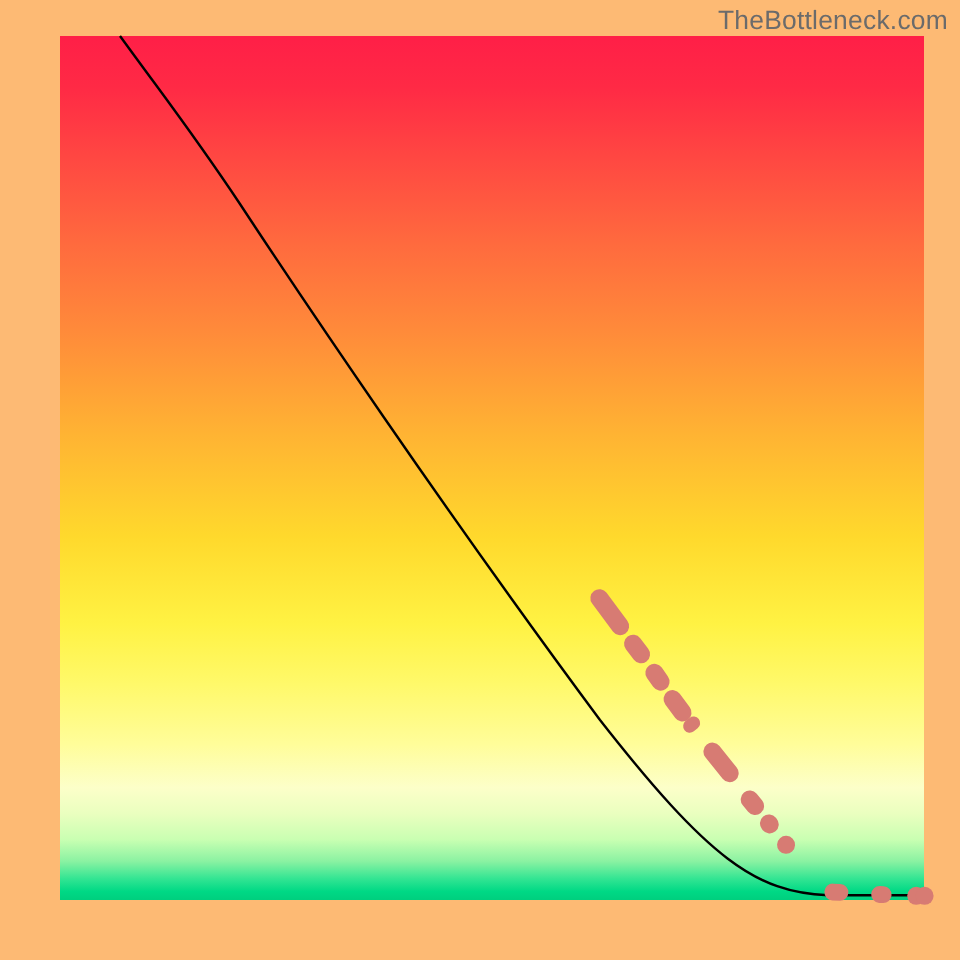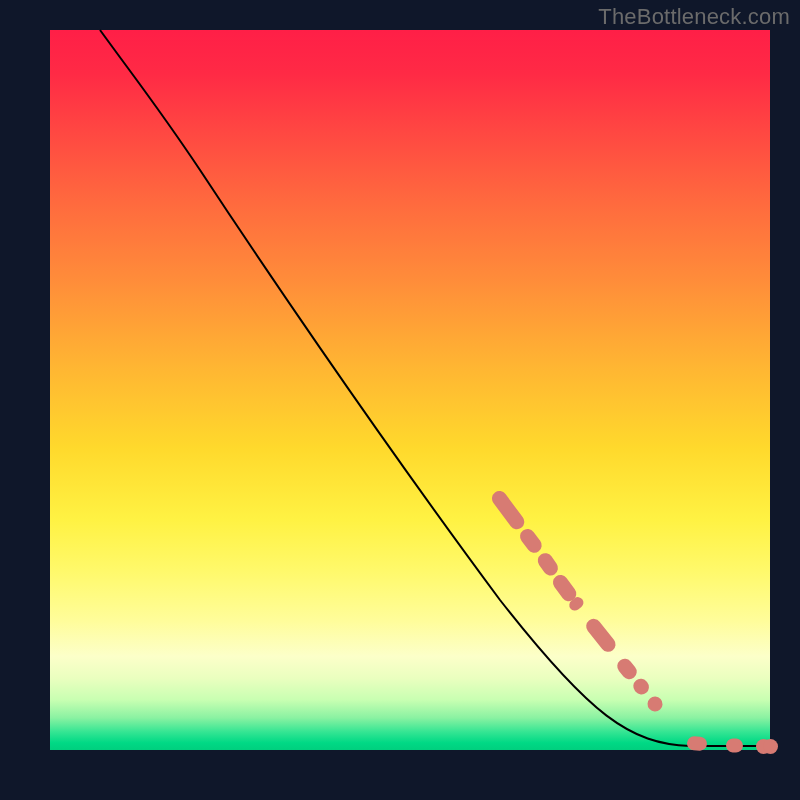--- a/index.html
+++ b/index.html
@@ -7,21 +7,21 @@
     padding: 0;
     width: 800px;
     height: 800px;
     background: #000;
     overflow: hidden;
   }
   .frame {
     position: relative;
     width: 800px;
     height: 800px;
-    background: #0f172a;
+    background: #fdba74;
   }
   .watermark {
     position: absolute;
     top: 4px;
     right: 10px;
     font-family: Arial, Helvetica, sans-serif;
     font-size: 22px;
     color: #6b6b6b;
     font-weight: 500;
     letter-spacing: 0.2px;

